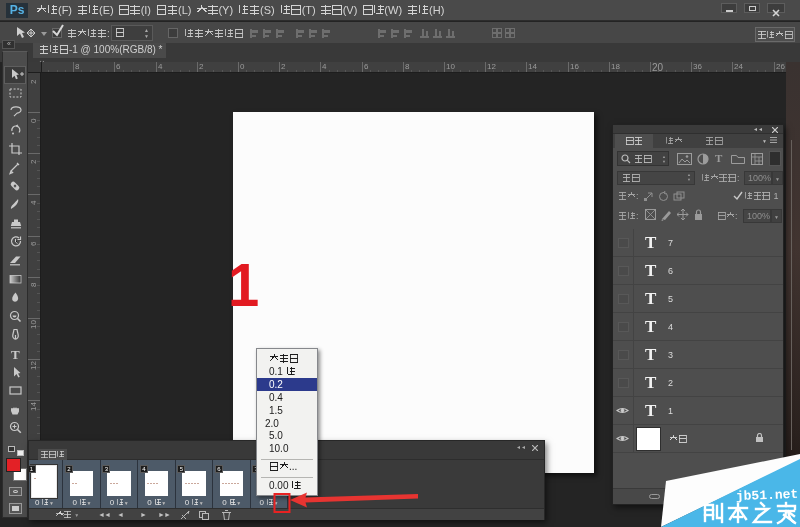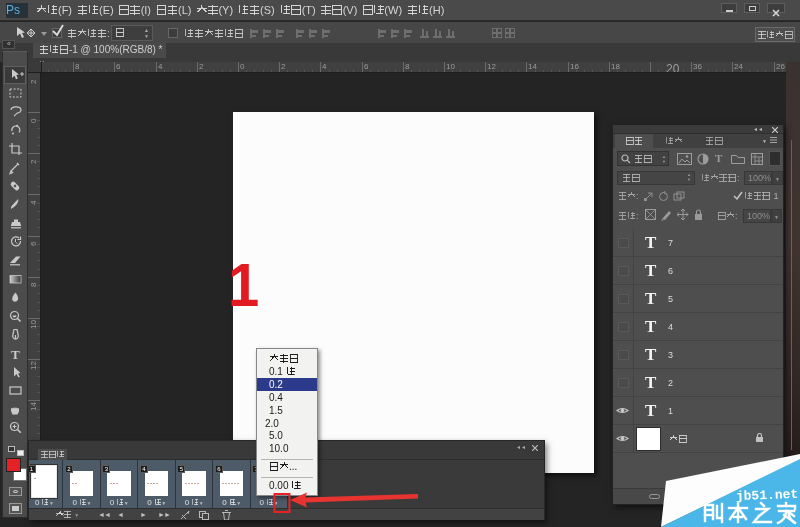--- a/index.html
+++ b/index.html
@@ -6,21 +6,21 @@
 .ab{position:absolute}
 i.z{display:inline-block;width:.88em;height:.9em;vertical-align:-8%;margin:0 .06em}
 i.za{background:linear-gradient(currentColor,currentColor) 0 8%/100% 11% no-repeat,linear-gradient(currentColor,currentColor) 0 52%/100% 11% no-repeat,linear-gradient(currentColor,currentColor) 0 95%/100% 11% no-repeat,linear-gradient(currentColor,currentColor) 48% 0/12% 100% no-repeat}
 i.zb{background:linear-gradient(currentColor,currentColor) 0 2%/100% 11% no-repeat,linear-gradient(currentColor,currentColor) 0 98%/100% 11% no-repeat,linear-gradient(currentColor,currentColor) 0 50%/100% 11% no-repeat,linear-gradient(currentColor,currentColor) 1% 0/11% 100% no-repeat,linear-gradient(currentColor,currentColor) 99% 0/11% 100% no-repeat}
 i.zc{background:linear-gradient(currentColor,currentColor) 4% 12%/11% 82% no-repeat,linear-gradient(currentColor,currentColor) 100% 12%/62% 11% no-repeat,linear-gradient(currentColor,currentColor) 100% 48%/62% 11% no-repeat,linear-gradient(currentColor,currentColor) 100% 90%/74% 11% no-repeat,linear-gradient(currentColor,currentColor) 66% 12%/11% 86% no-repeat}
 i.zd{background:linear-gradient(currentColor,currentColor) 50% 0/12% 32% no-repeat,linear-gradient(currentColor,currentColor) 0 32%/100% 11% no-repeat,linear-gradient(to bottom right,transparent 42%,currentColor 42% 58%,transparent 58%) 0 46%/58% 54% no-repeat,linear-gradient(to bottom left,transparent 42%,currentColor 42% 58%,transparent 58%) 100% 46%/58% 54% no-repeat}
 .tri-d{display:inline-block;width:0;height:0;border-left:3px solid transparent;border-right:3px solid transparent;border-top:4px solid currentColor;vertical-align:middle}
 </style></head><body>
 
 <div class="ab" style="left:0;top:0;width:800px;height:21px;background:#4a4a4a;border-bottom:1px solid #2c2c2c">
-  <div class="ab" style="left:6px;top:3px;width:22px;height:15px;background:#26313a;color:#56b2e4;font-weight:normal;font-size:12px;line-height:15px;text-align:left">Ps</div>
+  <div class="ab" style="left:6px;top:3px;width:22px;height:15px;background:#26313a;color:#56b2e4;font-weight:bold;font-size:12px;line-height:15px;text-align:center">Ps</div>
   <div class="ab" style="left:36px;top:4px;font-size:11px;color:#d4d4d4;white-space:nowrap"><span style="margin-right:5px"><i class="z zd"></i><i class="z zc"></i>(F)</span><span style="margin-right:5px"><i class="z za"></i><i class="z zc"></i>(E)</span><span style="margin-right:5px"><i class="z zb"></i><i class="z za"></i>(I)</span><span style="margin-right:5px"><i class="z zb"></i><i class="z za"></i>(L)</span><span style="margin-right:5px"><i class="z zd"></i><i class="z za"></i>(Y)</span><span style="margin-right:5px"><i class="z zc"></i><i class="z za"></i>(S)</span><span style="margin-right:5px"><i class="z zc"></i><i class="z zb"></i>(T)</span><span style="margin-right:5px"><i class="z za"></i><i class="z zb"></i>(V)</span><span style="margin-right:5px"><i class="z zb"></i><i class="z zc"></i>(W)</span><span style="margin-right:5px"><i class="z za"></i><i class="z zc"></i>(H)</span></div>
   <div class="ab" style="left:721px;top:3px;width:16px;height:10px;background:#3d3d3d;border:1px solid #5d5d5d">
       <span class="ab" style="left:4px;top:6px;width:7px;height:2px;background:#ccc"></span>
     </div>
   <div class="ab" style="left:744px;top:3px;width:16px;height:10px;background:#3d3d3d;border:1px solid #5d5d5d">
       <span class="ab" style="left:4px;top:2px;width:7px;height:5px;border:1px solid #ccc"></span>
     </div>
   <div class="ab" style="left:767px;top:3px;width:18px;height:10px;background:#3d3d3d;border:1px solid #5d5d5d"><svg width="17" height="9">
         <path d="M5,1 L11,7 M11,1 L5,7" stroke="#d5d5d5" stroke-width="1.6"></path>
       </svg></div>
@@ -70,21 +70,21 @@
     <span class="ab" style="left:212px;top:0;font-size:8px;color:#9b9b9b">0</span>
     <span class="ab" style="left:253px;top:0;font-size:8px;color:#9b9b9b">2</span>
     <span class="ab" style="left:294px;top:0;font-size:8px;color:#9b9b9b">4</span>
     <span class="ab" style="left:336px;top:0;font-size:8px;color:#9b9b9b">6</span>
     <span class="ab" style="left:377px;top:0;font-size:8px;color:#9b9b9b">8</span>
     <span class="ab" style="left:418px;top:0;font-size:8px;color:#9b9b9b">10</span>
     <span class="ab" style="left:459px;top:0;font-size:8px;color:#9b9b9b">12</span>
     <span class="ab" style="left:500px;top:0;font-size:8px;color:#9b9b9b">14</span>
     <span class="ab" style="left:542px;top:0;font-size:8px;color:#9b9b9b">16</span>
     <span class="ab" style="left:583px;top:0;font-size:8px;color:#9b9b9b">18</span>
-    <span class="ab" style="left:638px;top:0;font-size:12px;color:#9b9b9b">20</span>
+    <span class="ab" style="left:624px;top:0;font-size:10px;color:#9b9b9b">20</span>
     <span class="ab" style="left:665px;top:0;font-size:8px;color:#9b9b9b">36</span>
     <span class="ab" style="left:706px;top:0;font-size:8px;color:#9b9b9b">24</span>
     <span class="ab" style="left:748px;top:0;font-size:8px;color:#9b9b9b">26</span>
   </div>
 <div class="ab" style="left:28px;top:62px;width:14px;height:11px;background:#3a3a3a;border-right:1px solid #1d1d1d;border-bottom:1px solid #1d1d1d"></div>
 
 <div class="ab" style="left:28px;top:73px;width:13px;height:367px;background:#404040;border-right:1px solid #1d1d1d;overflow:hidden;background-image:repeating-linear-gradient(to bottom,#6a6a6a 0 1px,transparent 1px 41.2px),repeating-linear-gradient(to bottom,#555 0 1px,transparent 1px 8.24px);background-position:0 39.3px,9px 39.3px;background-size:100% 100%,3px 100%;background-repeat:no-repeat">
     <span class="ab" style="left:1px;top:3px;font-size:8px;color:#9b9b9b;transform:rotate(-90deg);transform-origin:4px 4px;display:block">2</span>
     <span class="ab" style="left:1px;top:42px;font-size:8px;color:#9b9b9b;transform:rotate(-90deg);transform-origin:4px 4px;display:block">0</span>
     <span class="ab" style="left:1px;top:83px;font-size:8px;color:#9b9b9b;transform:rotate(-90deg);transform-origin:4px 4px;display:block">2</span>

